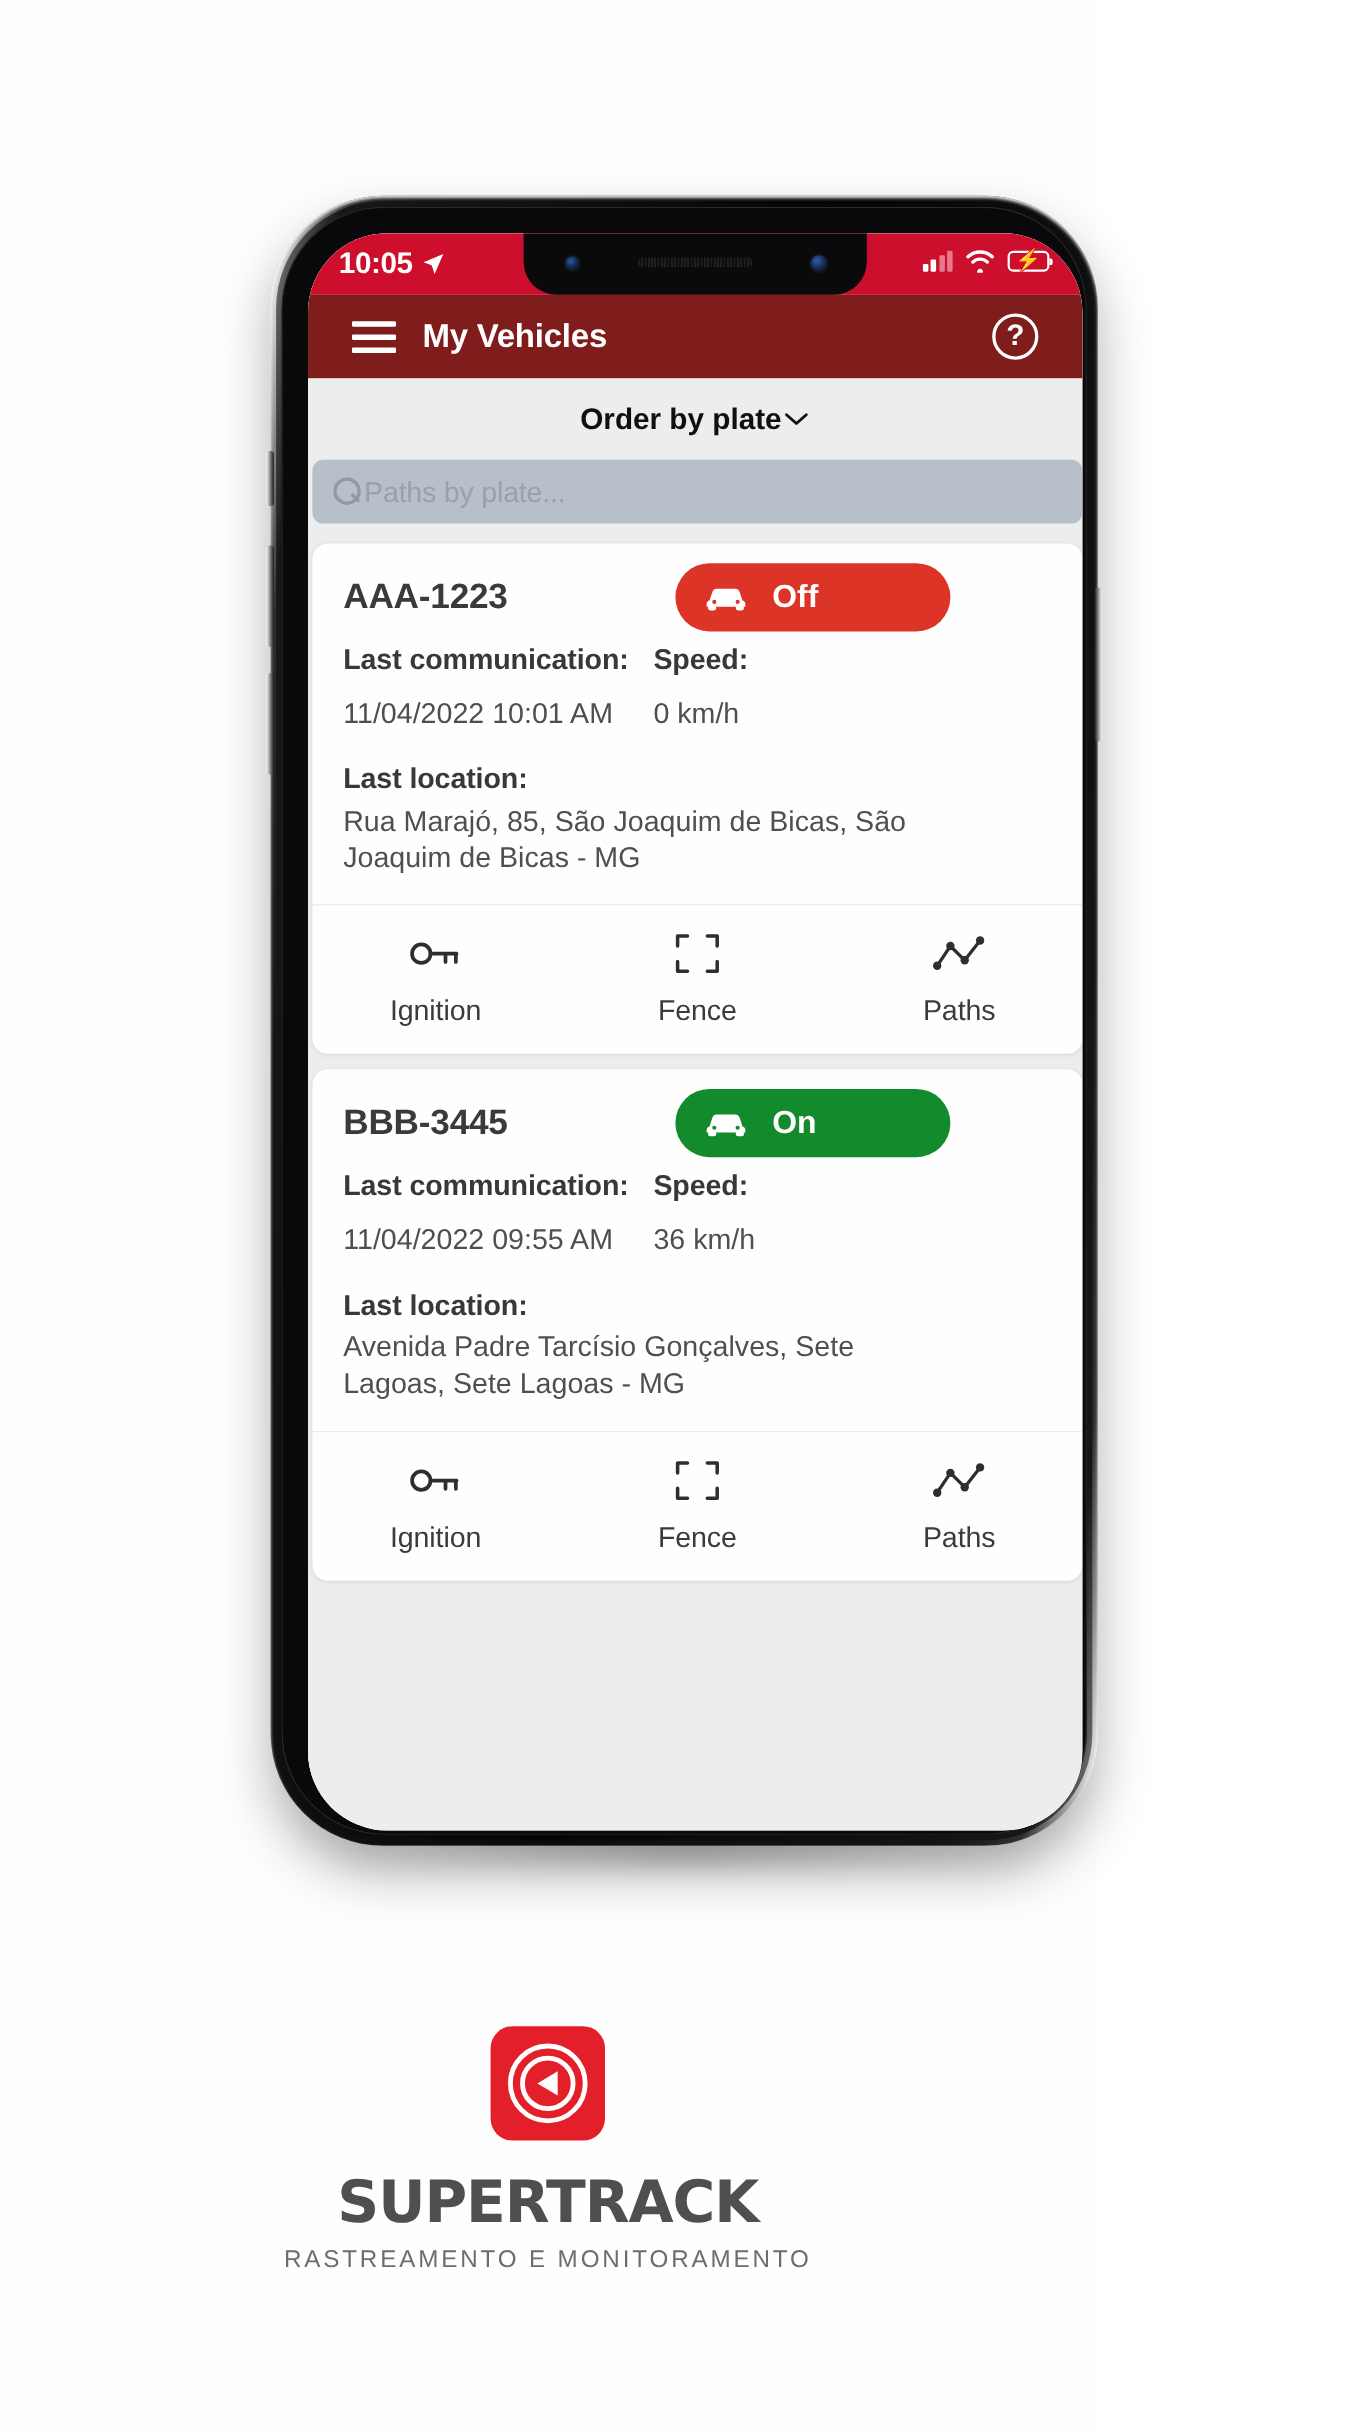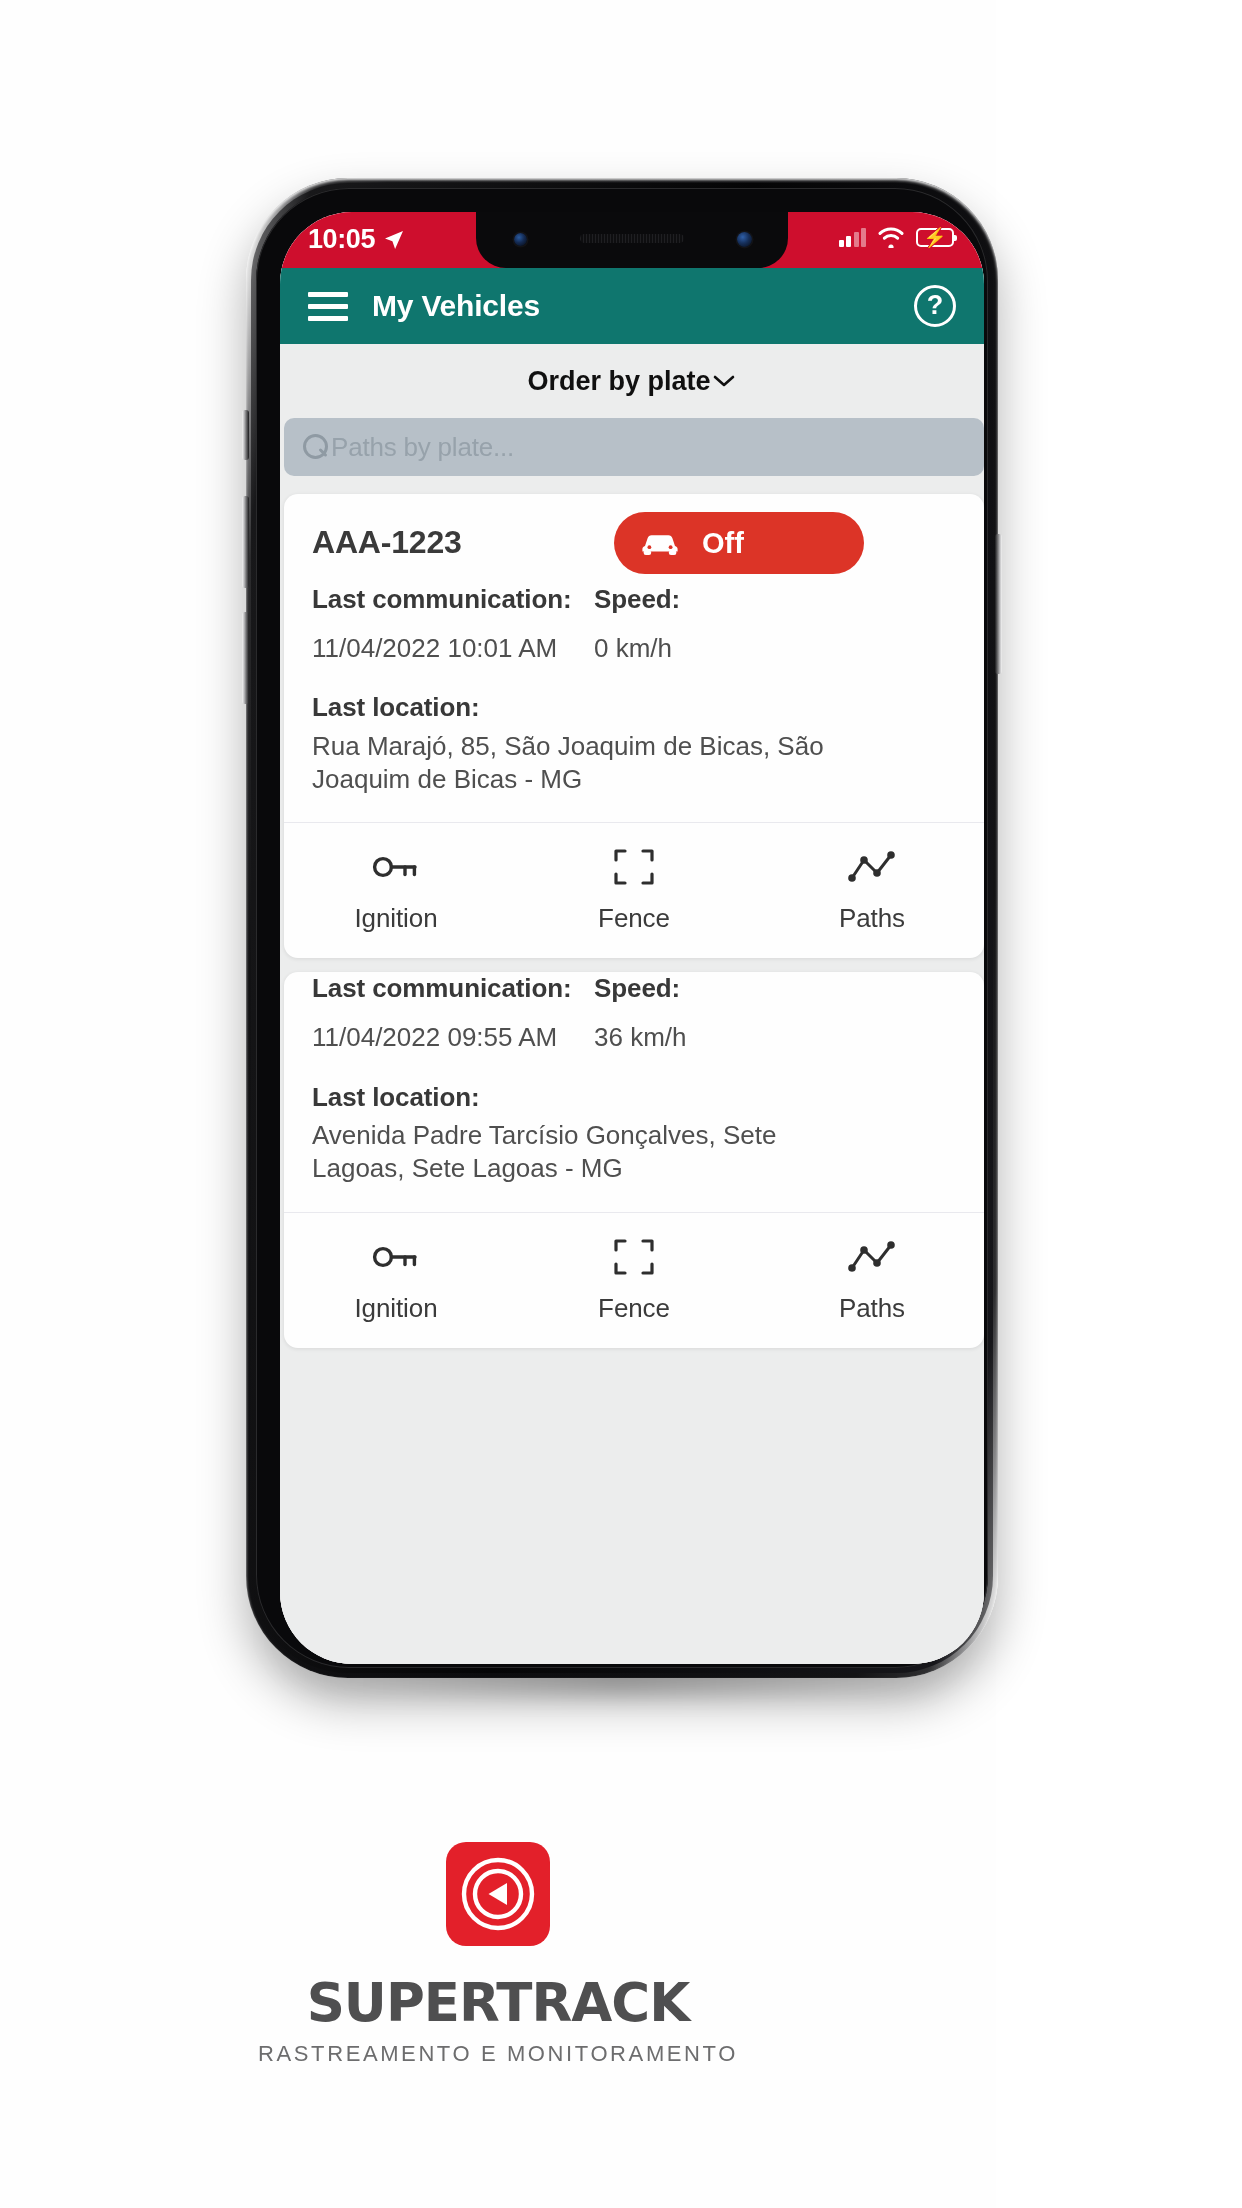--- a/index.html
+++ b/index.html
@@ -168,23 +168,23 @@
     position: absolute; left: 50%; top: 50%;
     transform: translate(-50%,-50%);
     font-size: 19px; color: #ffd21e;
     line-height: 1;
     text-shadow: 0 0 1px #ce0e2d, 1px 0 0 #ce0e2d, -1px 0 0 #ce0e2d, 0 1px 0 #ce0e2d, 0 -1px 0 #ce0e2d;
     font-weight: 900;
   }
 
   .appbar {
     height: 76px;
-    background: #0f766e;
+    background: #7f1d1d;
     display: flex; align-items: center;
-    padding: 0 28px;
+    padding: 0 40px;
     flex: 0 0 auto;
   }
   .hamburger { width: 40px; display: flex; flex-direction: column; gap: 7px; cursor: pointer; }
   .hamburger span { display:block; height: 5px; background: #fff; border-radius: 1px; }
   .appbar-title {
     color: #fff;
     font-size: 30px;
     font-weight: 700;
     margin-left: 24px;
     letter-spacing: -0.2px;
@@ -489,20 +489,33 @@
                       <circle cx="30" cy="24" r="3.8" fill="#2e2e2e"></circle>
                       <circle cx="44" cy="6" r="3.8" fill="#2e2e2e"></circle>
                     </svg>
                   </span>
                   <span class="action-label">Paths</span>
                 </div>
               </div>
             </div>
 
             <div class="card">
+              <div class="card-head">
+                <span class="plate">BBB-3445</span>
+                <div class="badge on">
+                  <svg class="car-icon" viewBox="0 0 40 26">
+                    <path d="M5 16 L7.6 8.2 C8.2 6.3 9.6 5.2 11.6 5.2 L28.4 5.2 C30.4 5.2 31.8 6.3 32.4 8.2 L35 16 C36.6 16.4 37.6 17.6 37.6 19.2 L37.6 21.6 L2.4 21.6 L2.4 19.2 C2.4 17.6 3.4 16.4 5 16 Z" fill="#ffffff"></path>
+                    <rect x="3.6" y="20.4" width="7.6" height="4.6" rx="2.2" fill="#ffffff"></rect>
+                    <rect x="28.8" y="20.4" width="7.6" height="4.6" rx="2.2" fill="#ffffff"></rect>
+                    <circle cx="9.4" cy="17.2" r="1.9" fill="#138a2b"></circle>
+                    <circle cx="30.6" cy="17.2" r="1.9" fill="#138a2b"></circle>
+                  </svg>
+                  <span class="badge-label">On</span>
+                </div>
+              </div>
               <div class="card-body">
                 <div class="row2">
                   <div class="col-comm">
                     <div class="lbl">Last communication:</div>
                     <div class="val">11/04/2022 09:55 AM</div>
                   </div>
                   <div>
                     <div class="lbl">Speed:</div>
                     <div class="val">36 km/h</div>
                   </div>

